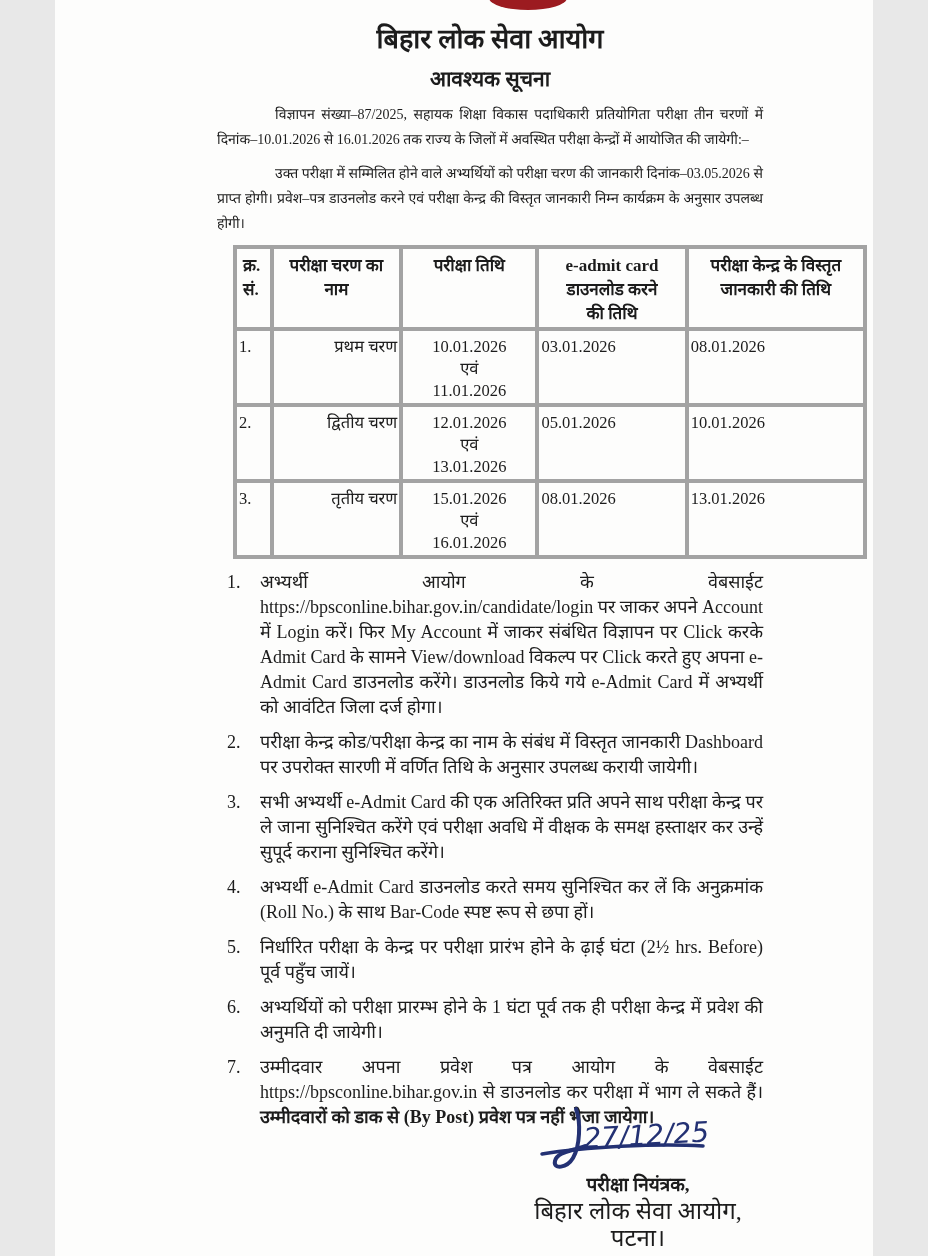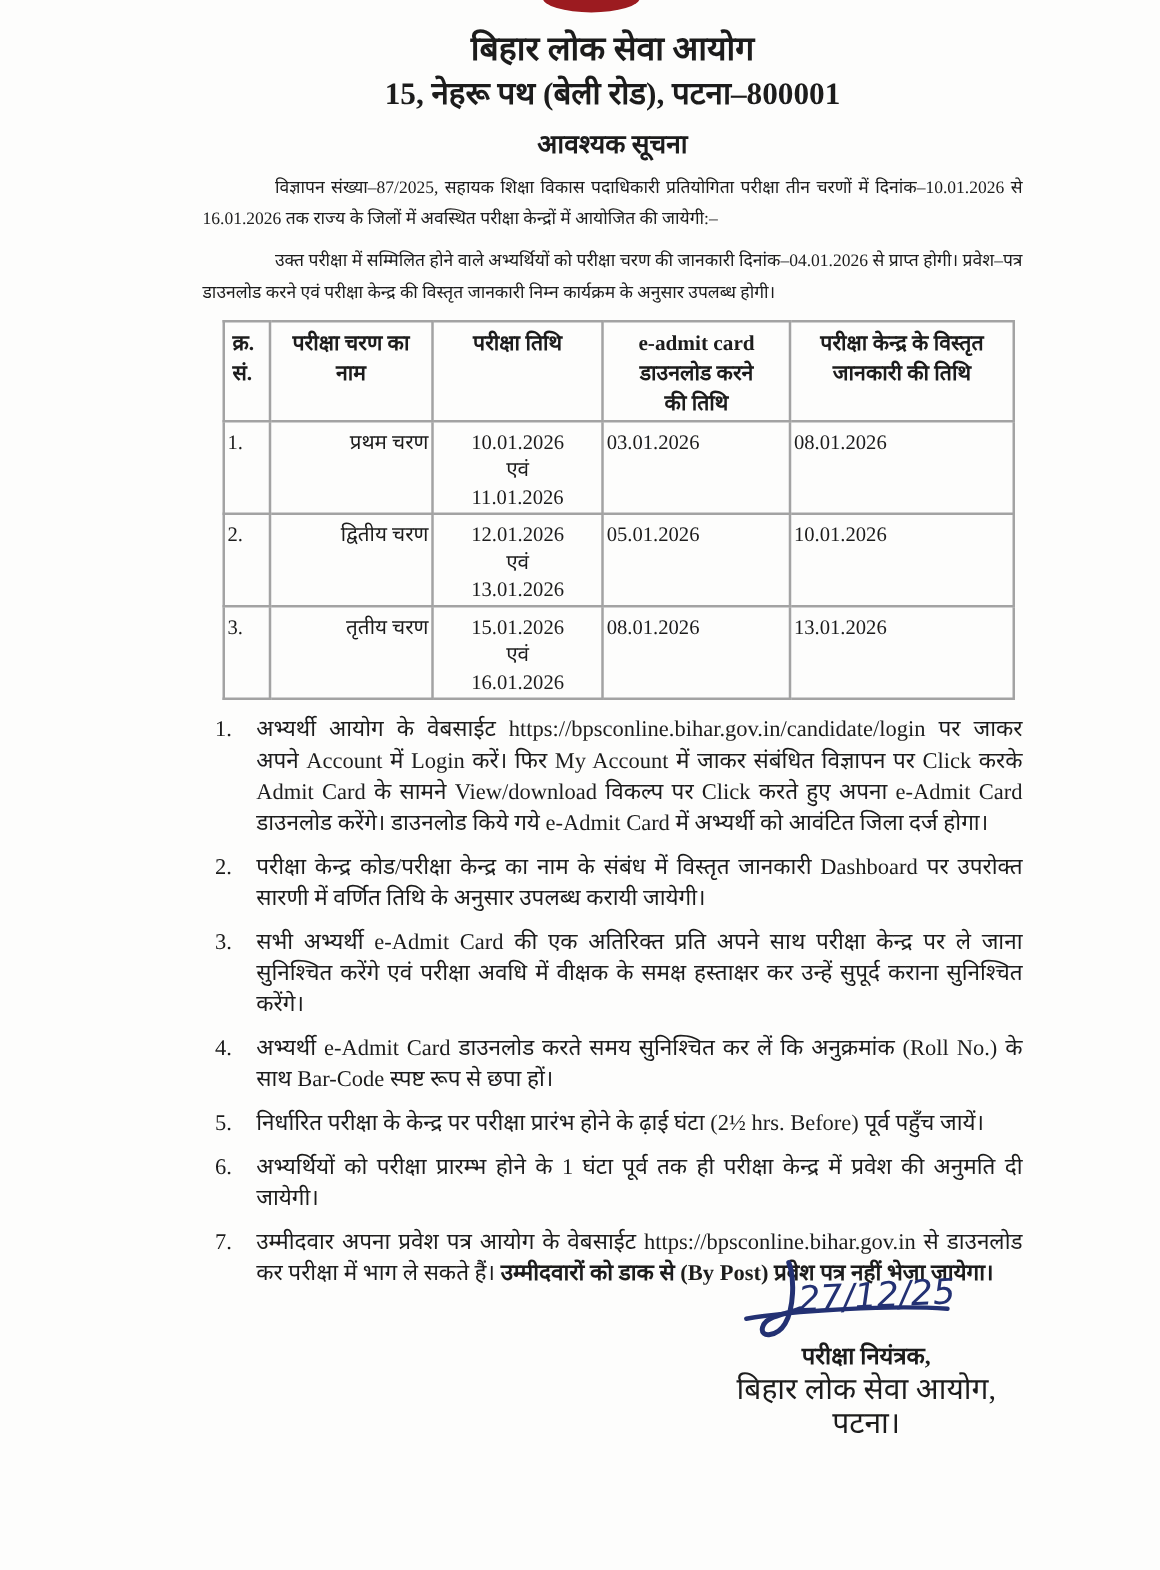--- a/index.html
+++ b/index.html
@@ -1,18 +1,18 @@
 <!DOCTYPE html>
 <html lang="hi"><head>
 <meta charset="utf-8">
 <style>
   html,body{margin:0;padding:0;background:#e8e8e8;}
   .page{
     position:relative;
-    width:928px;height:1256px;
+    width:818px;height:1256px;
     margin:0 auto;
     background:#fdfdfc;
     overflow:hidden;
     color:#1c1c1c;
     font-family:"Liberation Serif","DejaVu Sans",serif;
   }
   .seal{
     position:absolute;top:-14px;left:434px;
     width:78px;height:24px;border-radius:50%;
     background:#9c1b20;
@@ -27,21 +27,21 @@
   }
   .para{
     font-size:14px;line-height:25px;text-align:justify;
     text-indent:58px;margin:9px 0 0 0;
   }
   table.sched{
     border-collapse:collapse;margin:9px 0 0 16px;width:634px;
     font-size:16.5px;line-height:22px;table-layout:fixed;
   }
   table.sched th,table.sched td{
-    border:2px solid #a3a3a3;vertical-align:top;padding:5px 2px 1px 2px;
+    border:4px solid #a3a3a3;vertical-align:top;padding:5px 2px 1px 2px;
   }
   table.sched th{
     font-weight:bold;font-size:17px;line-height:24px;
     text-align:center;white-space:pre-line;
   }
   table.sched th.sn-h{text-align:left;padding-left:6px;}
   td.sn{ text-align:left;padding-left:8px; }
   td.phase{ text-align:right;padding-left:12px;border-radius:18px; }
   td.dates{ text-align:center;white-space:pre-line; }
   td.cdate{ text-align:left; }
@@ -66,26 +66,25 @@
 </head>
 <body>
 
 <div class="page">
   <div class="seal"></div>
 
   <div class="content">
 
     <div class="hdr">
       <div class="org-name">बिहार लोक सेवा आयोग</div>
-      <div class="address">15, नेहरू पथ (बेली रोड), पटना–800001</div>
       <div><span class="notice-title">आवश्यक सूचना</span></div>
     </div>
 
     <p class="para">विज्ञापन संख्या–87/2025, सहायक शिक्षा विकास पदाधिकारी प्रतियोगिता परीक्षा तीन चरणों में दिनांक–10.01.2026 से 16.01.2026 तक राज्य के जिलों में अवस्थित परीक्षा केन्द्रों में आयोजित की जायेगी:–</p>
-    <p class="para">उक्त परीक्षा में सम्मिलित होने वाले अभ्यर्थियों को परीक्षा चरण की जानकारी दिनांक–04.01.2026 से प्राप्त होगी। प्रवेश–पत्र डाउनलोड करने एवं परीक्षा केन्द्र की विस्तृत जानकारी निम्न कार्यक्रम के अनुसार उपलब्ध होगी।</p>
+    <p class="para">उक्त परीक्षा में सम्मिलित होने वाले अभ्यर्थियों को परीक्षा चरण की जानकारी दिनांक–03.05.2026 से प्राप्त होगी। प्रवेश–पत्र डाउनलोड करने एवं परीक्षा केन्द्र की विस्तृत जानकारी निम्न कार्यक्रम के अनुसार उपलब्ध होगी।</p>
 
     <table class="sched">
       <colgroup>
         <col style="width:5.8%">
         <col style="width:20.6%">
         <col style="width:21.6%">
         <col style="width:23.7%">
         <col style="width:28.3%">
       </colgroup>
       <thead>

